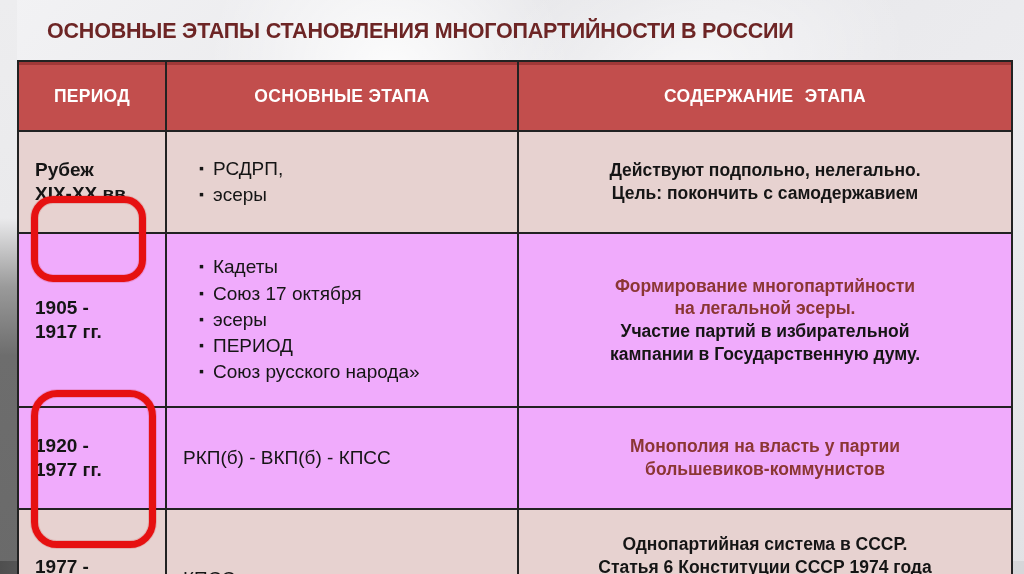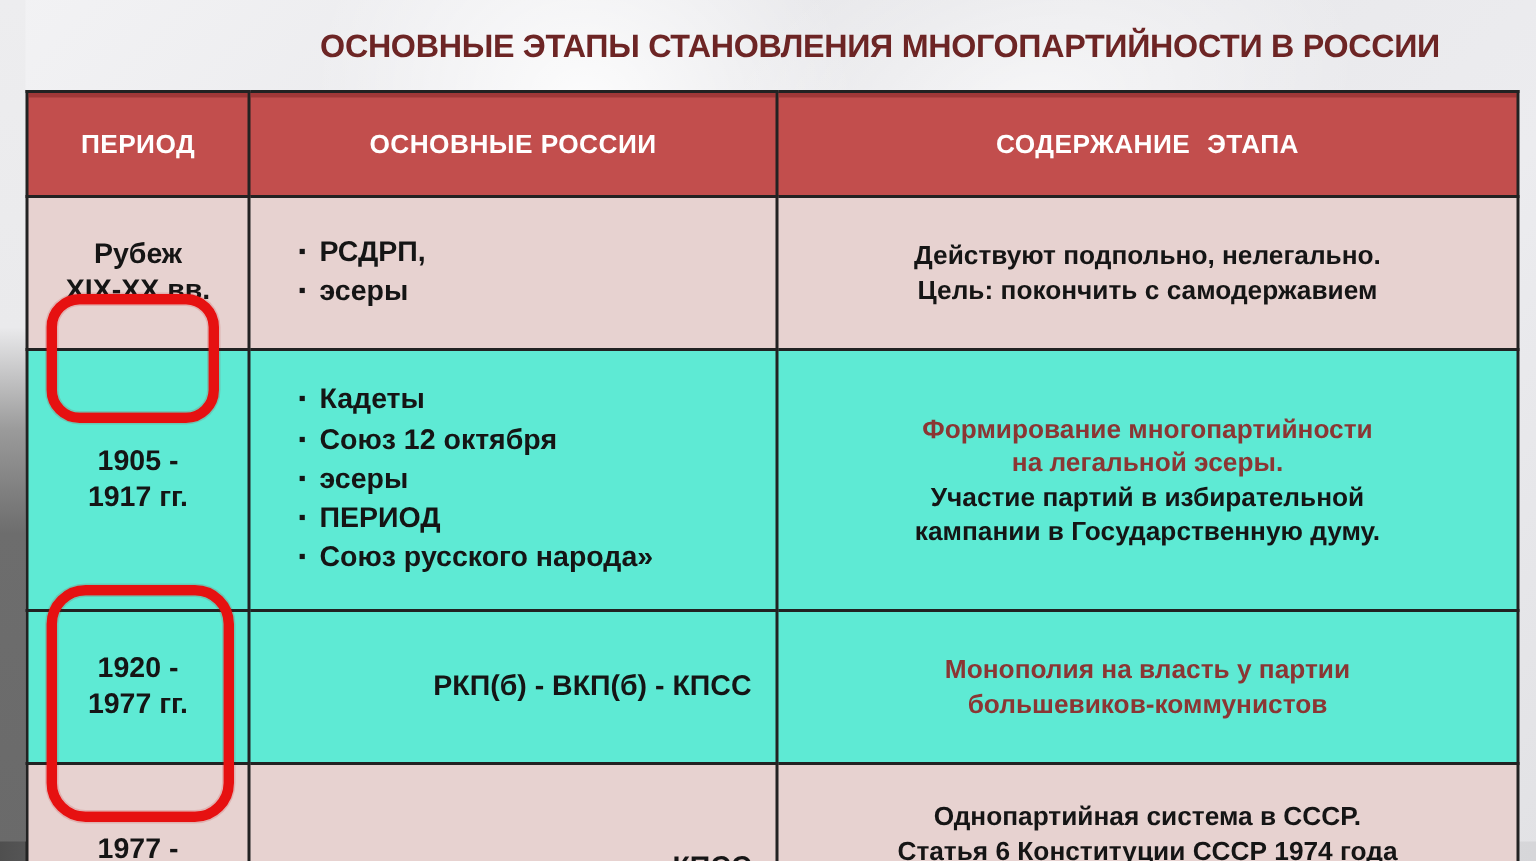--- a/index.html
+++ b/index.html
@@ -19,43 +19,43 @@
     background:linear-gradient(to bottom,#ededef 0%,#eaeaec 38%,#9a9a9a 50%,#6d6d6d 62%,#6a6a6a 100%);}
   .bg-bottom{position:absolute;left:0;top:561px;width:1024px;height:13px;
     background:linear-gradient(to right,#4f4f4f 0%,#8f8f91 18%,#cfcfd2 45%,#e0e0e3 75%,#d6d6d9 100%);}
   .bg-right{position:absolute;left:1011px;top:60px;width:13px;height:501px;
     background:linear-gradient(to bottom,#e4e4e7 0%,#dcdcdf 70%,#cycfcf 100%);}
 
   .watermark{position:absolute;top:2px;right:6px;font-size:11px;color:#b3b3b3;
     letter-spacing:.2px;}
   .watermark .site{font-weight:bold;color:#9d9d9d;}
 
-  .page-title{position:absolute;left:25px;right:64px;top:19px;text-align:right;
+  .page-title{position:absolute;left:47px;right:64px;top:19px;text-align:left;
     font-size:21.5px;font-weight:bold;color:#6d2525;letter-spacing:-.2px;
     white-space:nowrap;}
 
   table.tbl{position:absolute;left:17px;top:60px;width:994px;height:502px;
     border-collapse:collapse;table-layout:fixed;}
   .tbl col.c1{width:148px;} .tbl col.c2{width:352px;} .tbl col.c3{width:494px;}
   .tbl th,.tbl td{border:2px solid #222;padding:16px;vertical-align:middle;}
   .tbl th{height:36px;background:#c24e4d;box-shadow:inset 0 3px 0 rgba(120,30,30,.45);
     color:#fff;font-size:17.5px;font-weight:bold;letter-spacing:.3px;}
   .tbl th.wide{word-spacing:.35em;margin-top:34px;}
   tr.dark td{background:#e7d2d0;}
-  tr.light td{background:#5eead4;}
+  tr.light td{background:#f0abfc;}
   .h-r1 td{height:68px;} .h-r2 td{height:140px;} .h-r3 td{height:73px;}
   .h-r4 td{height:68px;} .h-r5 td{height:105px;}
 
-  td.period{text-align:center;font-size:19px;font-weight:bold;color:#151515;
+  td.period{text-align:left;font-size:19px;font-weight:bold;color:#151515;
     white-space:pre-line;line-height:1.25;}
-  td.parties{font-size:19px;font-weight:bold;color:#151515;}
+  td.parties{font-size:19px;font-weight:normal;color:#151515;}
   td.parties ul{list-style:none;margin:0;padding:0 0 0 16px;}
   td.parties li{line-height:1.38;}
   td.parties li::before{content:"▪";font-size:14px;margin-right:9px;position:relative;top:-2px;}
-  td.parties .centered{text-align:right;margin-left:29px;}
+  td.parties .centered{text-align:left;}
   td.content{text-align:center;font-size:17.5px;font-weight:bold;line-height:1.3;}
   .red-text{color:#8b3634;white-space:pre-line;}
   .black-text{color:#151515;white-space:pre-line;}
 
   .hl{position:absolute;border:7px solid #e61111;border-radius:22px;
     box-shadow:0 0 0 1px rgba(180,0,0,.15), inset 0 0 0 1px rgba(180,0,0,.15);}
   .hl1{left:31px;top:196px;width:101px;height:72px;}
   .hl2{left:31px;top:390px;width:111px;height:144px;border-radius:26px;}
 </style>
 </head>
@@ -73,21 +73,21 @@
 
   <table class="tbl">
     <colgroup>
         <col class="c1">
         <col class="c2">
         <col class="c3">
       </colgroup>
     <tbody>
         <tr>
       <th>ПЕРИОД</th>
-      <th>ОСНОВНЫЕ РОССИИ</th>
+      <th>ОСНОВНЫЕ ЭТАПА</th>
       <th class="wide">СОДЕРЖАНИЕ ЭТАПА</th>
     </tr>
 
     <tr class="dark h-r1">
       <td class="period">Рубеж
 XIX-XX вв.</td>
       <td class="parties">
         <ul>
           <li>РСДРП,</li>
           <li>эсеры</li>
@@ -98,21 +98,21 @@
 Цель: покончить с самодержавием</div>
       </td>
     </tr>
 
     <tr class="light h-r2">
       <td class="period">1905 -
 1917 гг.</td>
       <td class="parties">
         <ul>
           <li>Кадеты</li>
-          <li>Союз 12 октября</li>
+          <li>Союз 17 октября</li>
           <li>эсеры</li>
           <li>ПЕРИОД</li>
           <li>Союз русского народа»</li>
         </ul>
       </td>
       <td class="content">
         <div class="red-text">Формирование многопартийности
 на легальной эсеры.</div>
         <div class="black-text">Участие партий в избирательной
 кампании в Государственную думу.</div>

